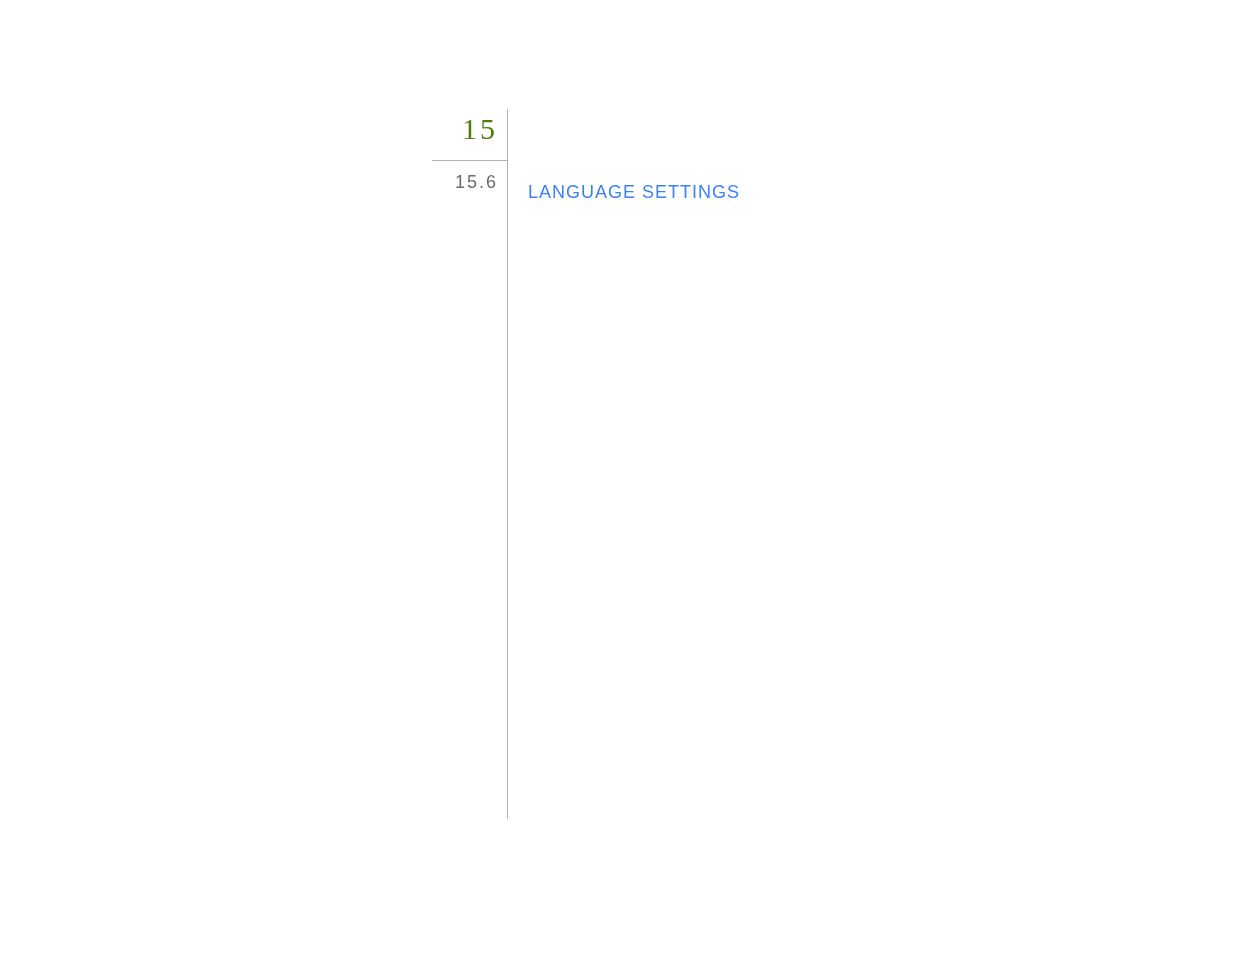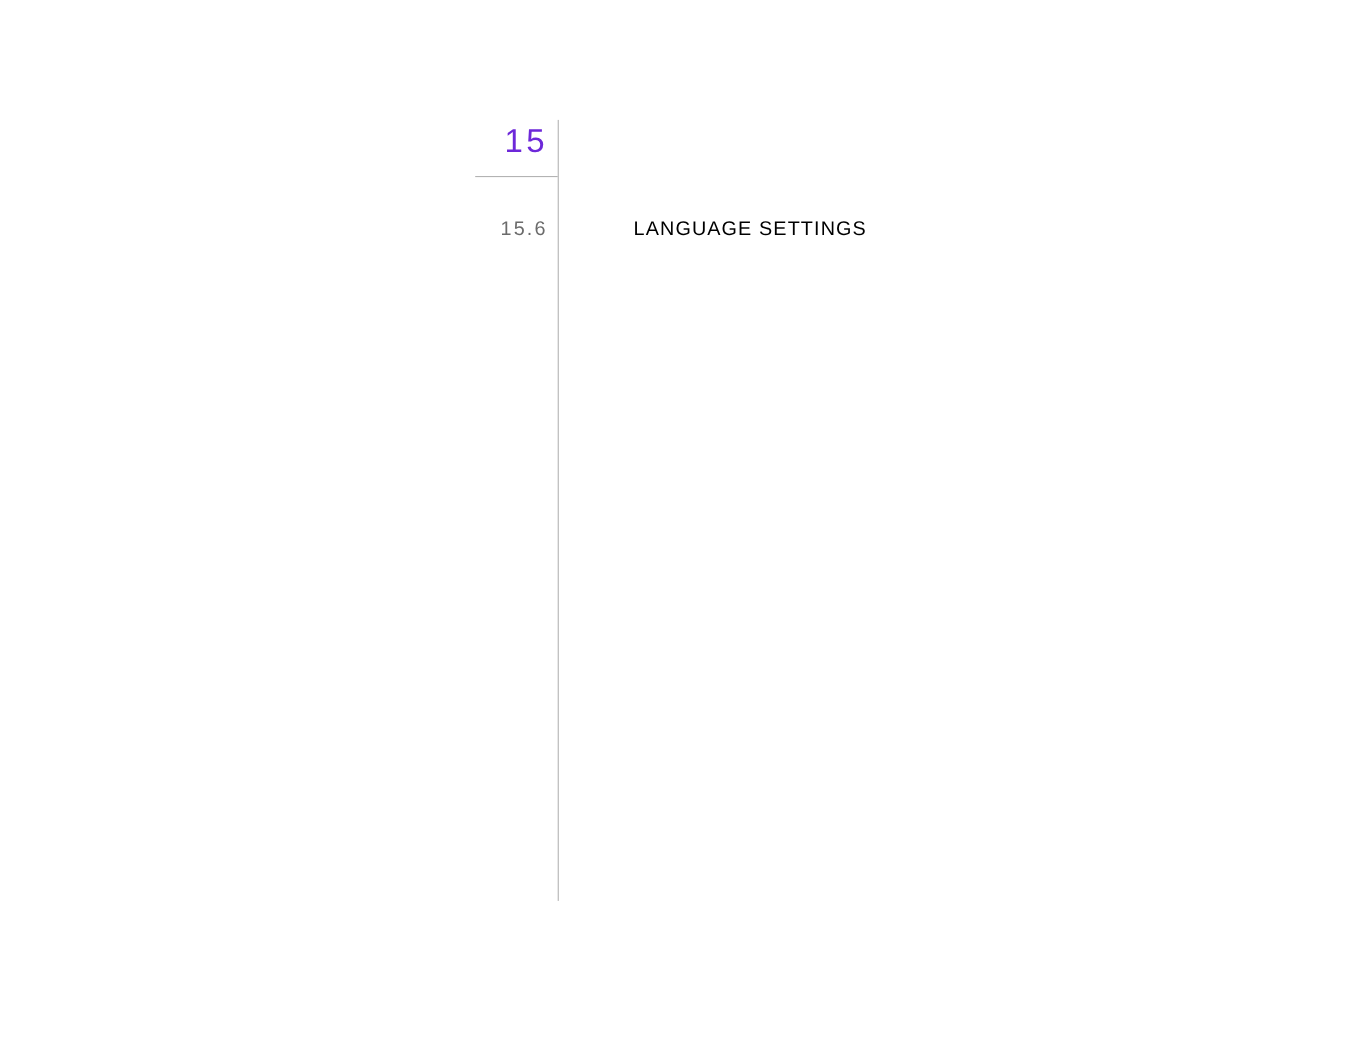--- a/index.html
+++ b/index.html
@@ -42,57 +42,56 @@
     }
     .chapter-number {
       position: absolute;
       left: 432px;
       top: 112px;
       width: 66px;
       text-align: right;
       font-size: 30px;
       font-weight: 300;
       letter-spacing: 3px;
-      color: #6d28d9;
-      font-family: Liberation Sans, sans-serif;
+      color: #4d7c0f;
+      font-family: Liberation Serif, serif;
     }
     .chapter-title {
       position: absolute;
       left: 528px;
       top: 112px;
       font-size: 30px;
       font-weight: 300;
       letter-spacing: 1px;
       color: #6b6b6b;
       font-family: "Eurostile", "Helvetica Neue", Arial, sans-serif;
       white-space: nowrap;
     }
     .section-number {
       position: absolute;
       left: 432px;
-      top: 198px;
+      top: 172px;
       width: 66px;
       text-align: right;
       font-size: 18px;
       font-weight: 300;
       letter-spacing: 2px;
       color: #6b6b6b;
       font-family: "Eurostile", "Helvetica Neue", Arial, sans-serif;
     }
     .section-title {
       position: absolute;
       left: 528px;
-      top: 198px;
+      top: 182px;
       font-size: 18px;
       font-weight: 300;
       letter-spacing: 1px;
-      color: #000000;
+      color: #3b82f6;
       font-family: "Eurostile", "Helvetica Neue", Arial, sans-serif;
       white-space: nowrap;
-      margin-left: 48px;
     }
   </style>
 </head>
 <body>
 
 <div class="page">
   <div class="vline"></div>
   <div class="hline"></div>
 
   <div class="chapter-number">15</div>

